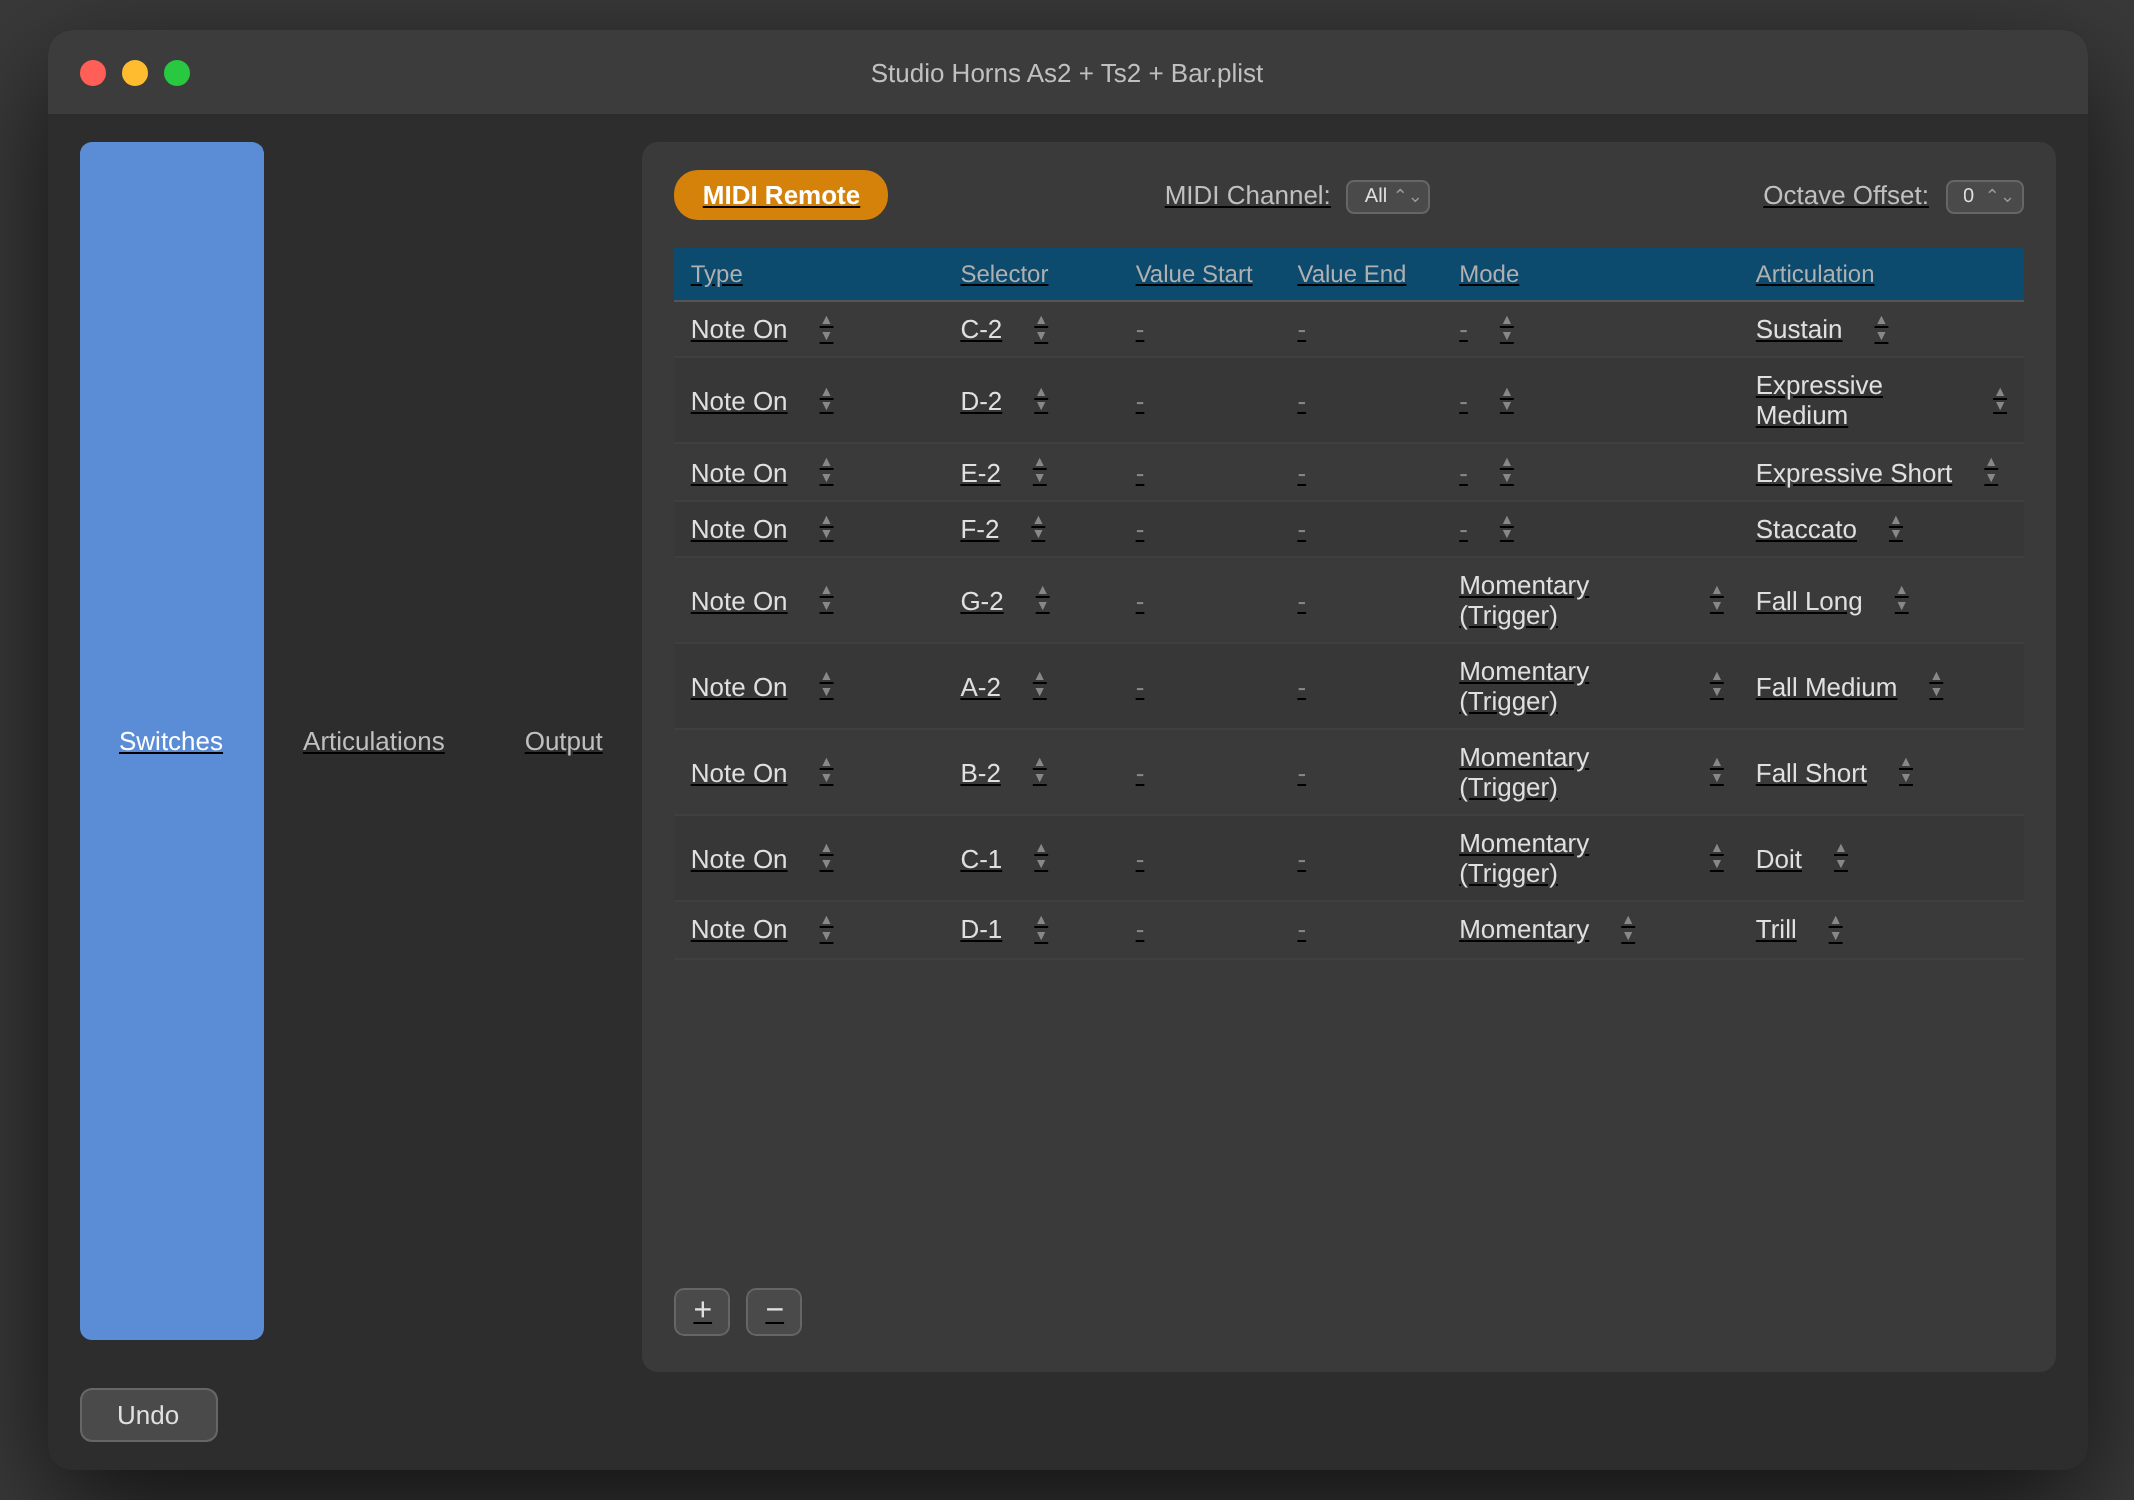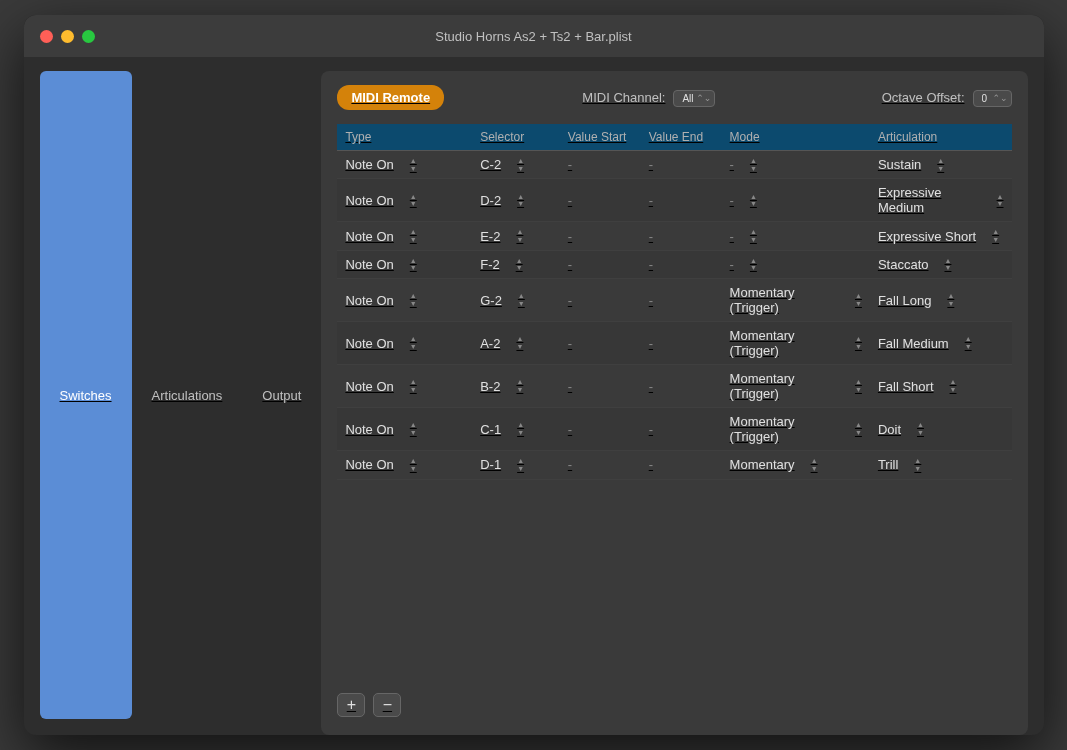--- a/index.html
+++ b/index.html
@@ -691,13 +691,16 @@
         </table>
       </div>
 
       <div class="bottom-bar">
         <button class="icon-btn">+</button>
         <button class="icon-btn">−</button>
       </div>
     </div>
   </div>
 
+  <div class="footer">
+    <button class="undo-btn">Undo</button>
+  </div>
 </div>
 
 </body></html>

